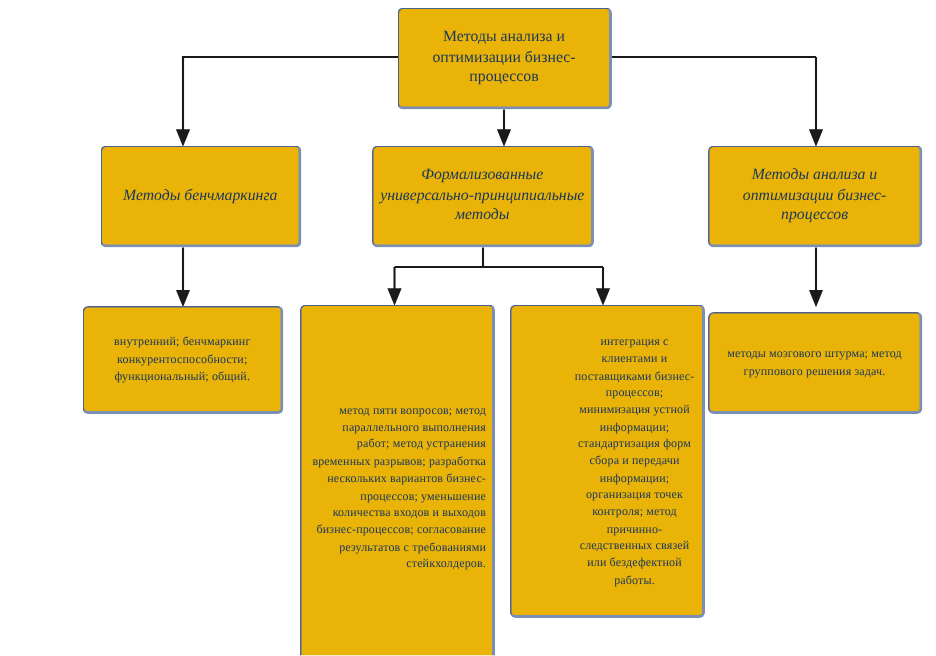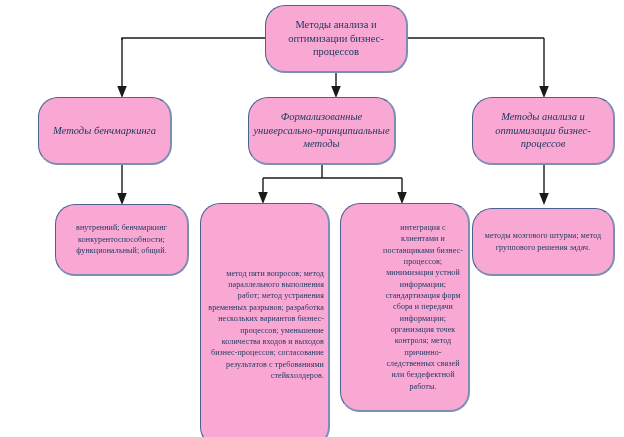--- a/index.html
+++ b/index.html
@@ -22,22 +22,22 @@
     width: 624px;
     height: 437px;
     pointer-events: none;
   }
   .node {
     position: absolute;
     box-sizing: border-box;
     border: 1px solid #4a6192;
     border-bottom: 2px solid #7b8fb5;
     border-right: 2px solid #7b8fb5;
-    border-radius: 20px;
-    background: #f9a8d4;
+    border-radius: 4px;
+    background: #eab308;
     display: flex;
     align-items: center;
     justify-content: center;
     text-align: center;
     color: #17365d;
     z-index: 2;
   }
   .node-inner {
     width: 100%;
     padding: 0 4px;
@@ -50,21 +50,21 @@
     width: 143px;
     height: 68px;
     font-size: 10.5px;
   }
   
   .lvl2 {
     font-size: 10.5px;
     font-style: italic;
   }
   #lvl2-a {
-    left: 38px;
+    left: 67px;
     top: 97px;
     width: 134px;
     height: 68px;
   }
   #lvl2-b {
     left: 248px;
     top: 97px;
     width: 148px;
     height: 68px;
   }

